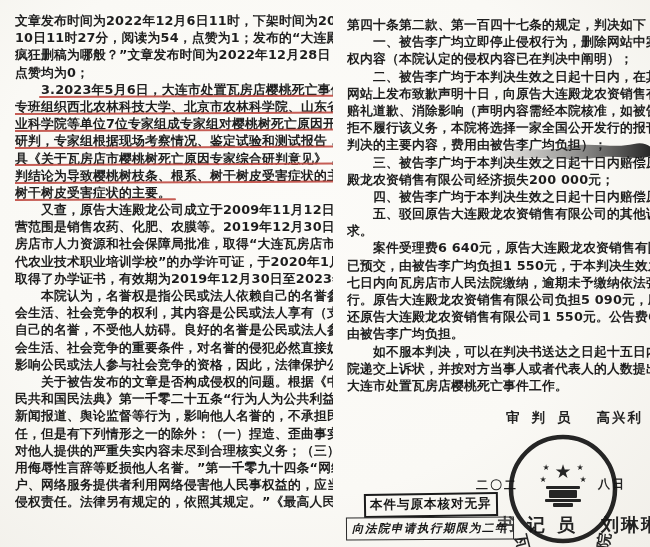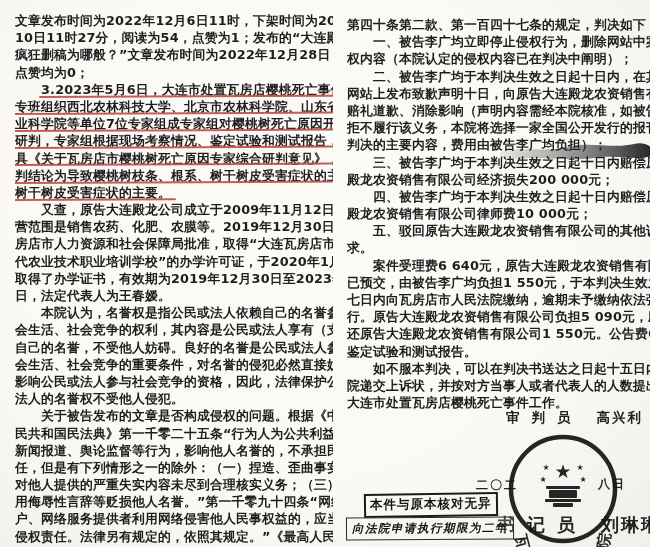--- a/index.html
+++ b/index.html
@@ -52,27 +52,25 @@
       <div class="line"><span class="lt u">业科学院等单位7位专家组成专家组对樱桃树死亡原因开展</span></div>
       <div class="line"><span class="lt u">研判，专家组根据现场考察情况、鉴定试验和测试报告，出</span></div>
       <div class="line"><span class="lt u">具《关于瓦房店市樱桃树死亡原因专家综合研判意见》，研</span></div>
       <div class="line"><span class="lt u">判结论为导致樱桃树枝条、根系、树干树皮受害症状的主要</span></div>
       <div class="line"><span class="lt u">树干树皮受害症状的主要。</span></div>
       <div class="line indent"><span class="lt">又查，原告大连殿龙公司成立于2009年11月12日，其经</span></div>
       <div class="line"><span class="lt">营范围是销售农药、化肥、农膜等。2019年12月30日，经瓦</span></div>
       <div class="line"><span class="lt">房店市人力资源和社会保障局批准，取得“大连瓦房店市现</span></div>
       <div class="line"><span class="lt">代农业技术职业培训学校”的办学许可证，于2020年1月13日</span></div>
       <div class="line"><span class="lt">取得了办学证书，有效期为2019年12月30日至2023年12月30</span></div>
-      <div class="line"><span class="lt">日，法定代表人为王春嫒。</span></div>
       <div class="line indent"><span class="lt">本院认为，名誉权是指公民或法人依赖自己的名誉参与社</span></div>
       <div class="line"><span class="lt">会生活、社会竞争的权利，其内容是公民或法人享有（支配</span></div>
       <div class="line"><span class="lt">自己的名誉，不受他人妨碍。良好的名誉是公民或法人参与</span></div>
       <div class="line"><span class="lt">会生活、社会竞争的重要条件，对名誉的侵犯必然直接妨害</span></div>
       <div class="line"><span class="lt">影响公民或法人参与社会竞争的资格，因此，法律保护公民</span></div>
-      <div class="line"><span class="lt">法人的名誉权不受他人侵犯。</span></div>
       <div class="line indent"><span class="lt">关于被告发布的文章是否构成侵权的问题。根据《中华</span></div>
       <div class="line"><span class="lt">民共和国民法典》第一千零二十五条“行为人为公共利益实</span></div>
       <div class="line"><span class="lt">新闻报道、舆论监督等行为，影响他人名誉的，不承担民事</span></div>
       <div class="line"><span class="lt">任，但是有下列情形之一的除外：（一）捏造、歪曲事实；（二）</span></div>
       <div class="line"><span class="lt">对他人提供的严重失实内容未尽到合理核实义务；（三）、</span></div>
       <div class="line"><span class="lt">用侮辱性言辞等贬损他人名誉。”第一千零九十四条“网络</span></div>
       <div class="line"><span class="lt">户、网络服务提供者利用网络侵害他人民事权益的，应当承</span></div>
       <div class="line"><span class="lt">侵权责任。法律另有规定的，依照其规定。”《最高人民法</span></div>
     </div>
   <div class="col col-right">
@@ -80,29 +78,28 @@
       <div class="line indent"><span class="lt">一、被告李广均立即停止侵权行为，删除网站中案涉的侵</span></div>
       <div class="line"><span class="lt">权内容（本院认定的侵权内容已在判决中阐明）；</span></div>
       <div class="line indent"><span class="lt">二、被告李广均于本判决生效之日起十日内，在其发布的</span></div>
       <div class="line"><span class="lt">网站上发布致歉声明十日，向原告大连殿龙农资销售有限公司</span></div>
       <div class="line"><span class="lt">赔礼道歉、消除影响（声明内容需经本院核准，如被告李广均</span></div>
       <div class="line"><span class="lt">拒不履行该义务，本院将选择一家全国公开发行的报刊公布本</span></div>
       <div class="line"><span class="lt">判决的主要内容，费用由被告李广均负担）；</span></div>
       <div class="line indent"><span class="lt">三、被告李广均于本判决生效之日起十日内赔偿原告大连</span></div>
       <div class="line"><span class="lt">殿龙农资销售有限公司经济损失200 000元；</span></div>
       <div class="line indent"><span class="lt">四、被告李广均于本判决生效之日起十日内赔偿原告大连</span></div>
-      <div class="line"><span class="lt">殿龙农资销售有限公司律师费10 000元；</span></div>
       <div class="line indent"><span class="lt">五、驳回原告大连殿龙农资销售有限公司的其他诉讼请</span></div>
       <div class="line"><span class="lt">求。</span></div>
       <div class="line indent"><span class="lt">案件受理费6 640元，原告大连殿龙农资销售有限公司</span></div>
       <div class="line"><span class="lt">已预交，由被告李广均负担1 550元，于本判决生效之日起</span></div>
       <div class="line"><span class="lt">七日内向瓦房店市人民法院缴纳，逾期未予缴纳依法强制执</span></div>
       <div class="line"><span class="lt">行。原告大连殿龙农资销售有限公司负担5 090元，应予退</span></div>
       <div class="line"><span class="lt">还原告大连殿龙农资销售有限公司1 550元。公告费600元，</span></div>
-      <div class="line"><span class="lt">鉴定试验和测试报告。</span></div>
+      <div class="line"><span class="lt">由被告李广均负担。</span></div>
       <div class="line indent"><span class="lt">如不服本判决，可以在判决书送达之日起十五日内，向本</span></div>
       <div class="line"><span class="lt">院递交上诉状，并按对方当事人或者代表人的人数提出副本，</span></div>
       <div class="line"><span class="lt">大连市处置瓦房店樱桃死亡事件工作。</span></div>
     </div>
 
   <svg class="smudge" width="155" height="26" viewBox="0 0 155 26">
     <defs>
       <linearGradient id="smg" x1="0" y1="0" x2="1" y2="0">
         <stop offset="0" stop-color="#3a3a3a" stop-opacity="0.10"></stop>
         <stop offset="0.45" stop-color="#2a2a2a" stop-opacity="0.45"></stop>

